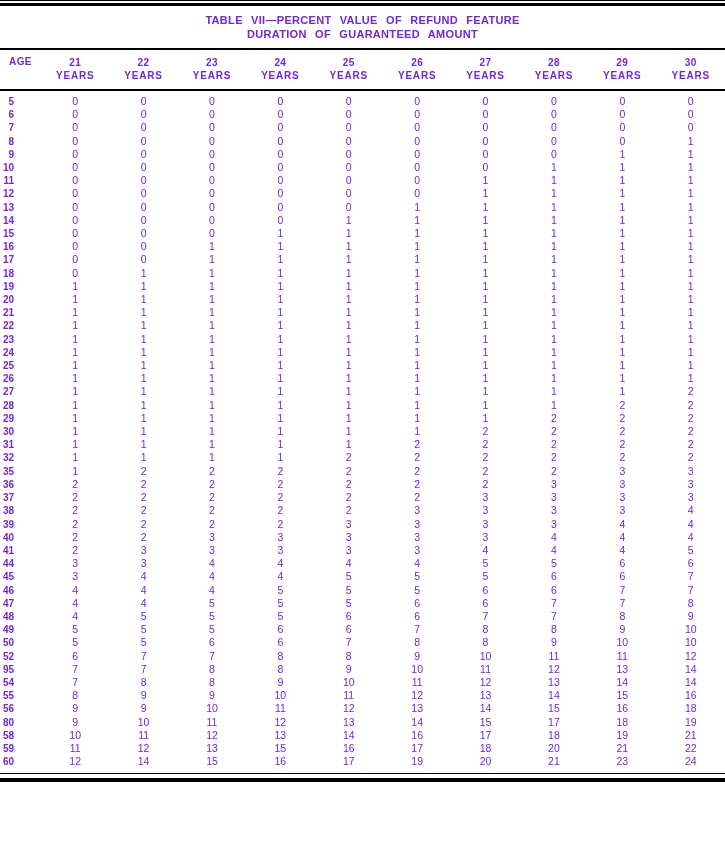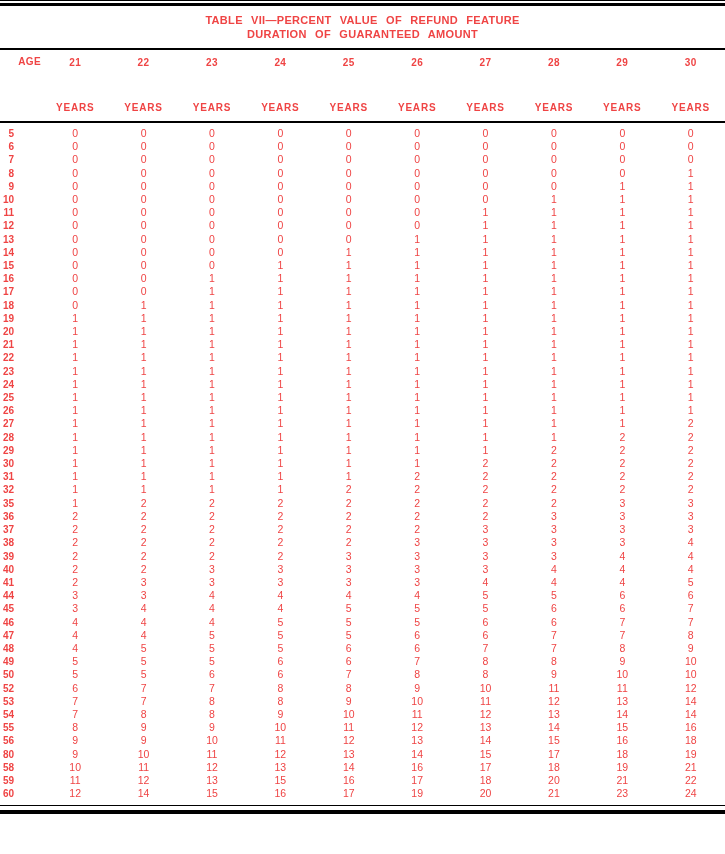--- a/index.html
+++ b/index.html
@@ -5,21 +5,21 @@
   html, body {
     margin: 0;
     padding: 0;
     background: #ffffff;
   }
   .page {
     position: relative;
     width: 725px;
     height: 854px;
     background: #ffffff;
-    color: #ef4444;
+    color: #6d28d9;
     font-family: "Liberation Sans", sans-serif;
     overflow: hidden;
   }
   .rule-thin  { height: 1px; background: #000; }
   .rule-thick { height: 3px; background: #000; }
   .top-rules .rule-thick { margin-top: 2px; }
 
   .title-block {
     text-align: center;
     font-weight: bold;
@@ -42,26 +42,26 @@
 
   thead tr { border-bottom: 2px solid #000; }
   thead th {
     font-weight: bold;
     font-size: 10px;
     padding: 6px 0 7px 0;
     text-align: center;
     vertical-align: top;
   }
   th.age-h {
-    text-align: right;
+    text-align: center;
     padding-left: 0;
     letter-spacing: 0.4px;
   }
   .yr-num { line-height: 13px; letter-spacing: 0.4px; }
-  .yr-lbl { line-height: 13px; letter-spacing: 0.8px; margin-top: 32px; }
+  .yr-lbl { line-height: 13px; letter-spacing: 0.8px; }
 
   tbody td {
     font-size: 10.5px;
     height: 13.2px;
     line-height: 13.2px;
     padding: 0;
     text-align: center;
     font-weight: normal;
     white-space: nowrap;
   }
@@ -706,21 +706,21 @@
           <td>7</td>
           <td>8</td>
           <td>8</td>
           <td>9</td>
           <td>10</td>
           <td>11</td>
           <td>11</td>
           <td>12</td>
         </tr>
         <tr>
-          <td class="age">53</td>
+          <td class="age">95</td>
           <td>7</td>
           <td>7</td>
           <td>8</td>
           <td>8</td>
           <td>9</td>
           <td>10</td>
           <td>11</td>
           <td>12</td>
           <td>13</td>
           <td>14</td>

